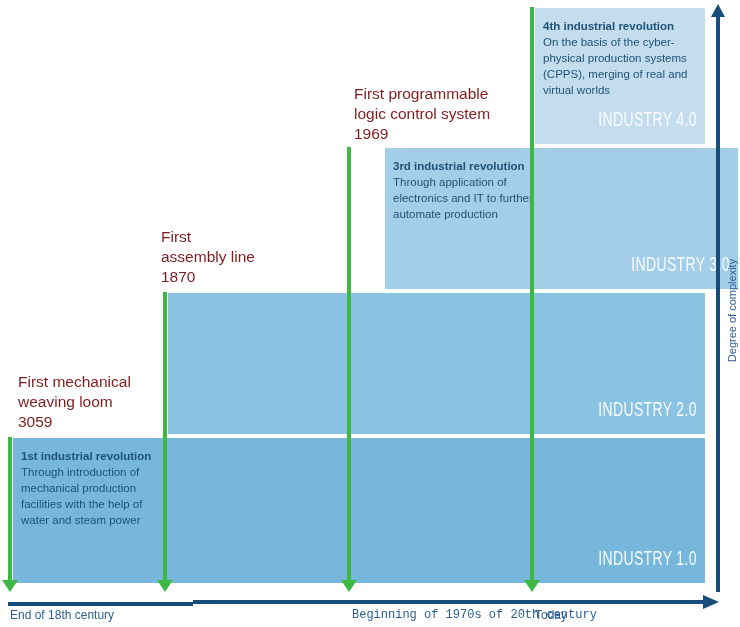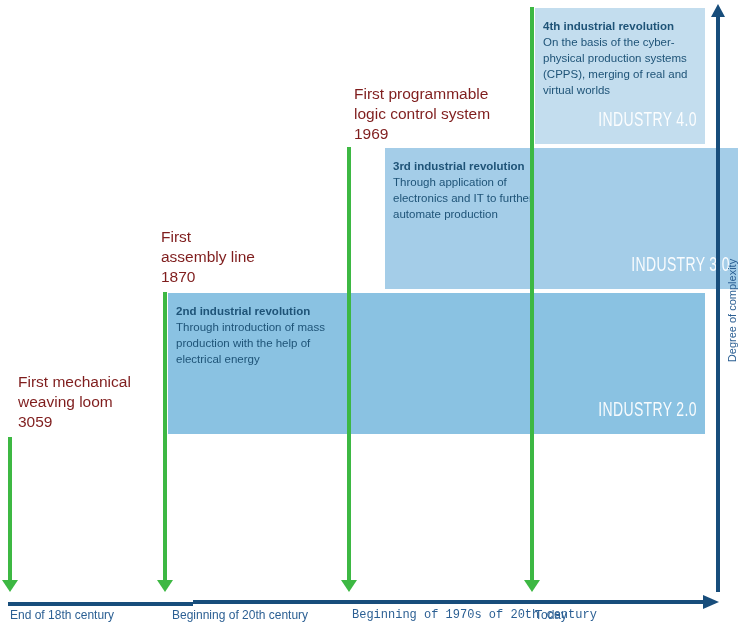--- a/index.html
+++ b/index.html
@@ -78,28 +78,32 @@
     position: absolute; left: 672px; top: 304px; width: 120px; height: 13px;
     text-align: center; font-size: 11px; color: #2b5f93;
     transform: rotate(-90deg); white-space: nowrap;
   }
 </style>
 </head>
 <body>
 
 <div id="stage">
 
+  <div class="block b1">
+    <div class="block-text">
+      <div class="block-heading">1st industrial revolution</div>
+      <div class="block-body">Through introduction of
+mechanical production
+facilities with the help of
+water and steam power</div>
+    </div>
+    <div class="watermark">INDUSTRY 1.0</div>
+  </div>
 
   <div class="block b2">
-    <div class="block-text">
-      <div class="block-heading">2nd industrial revolution</div>
-      <div class="block-body">Through introduction of mass
-production with the help of
-electrical energy</div>
-    </div>
     <div class="watermark">INDUSTRY 2.0</div>
   </div>
 
   <div class="block b3">
     <div class="block-text">
       <div class="block-heading">3rd industrial revolution</div>
       <div class="block-body">Through application of
 electronics and IT to further
 automate production</div>
     </div>
@@ -133,21 +137,20 @@
   <div class="g-arrow ga2"></div>
   <div class="g-line gl3"></div>
   <div class="g-arrow ga3"></div>
   <div class="g-line gl4"></div>
   <div class="g-arrow ga4"></div>
 
   <div class="x-line-a"></div>
   <div class="x-line-b"></div>
   <div class="x-arrow"></div>
   <div class="x-label xl1">End of 18th century</div>
-  <div class="x-label xl2">Beginning of 20th century</div>
   <div class="x-label xl3">Beginning of 1970s of 20th century</div>
   <div class="x-label xl4">Today</div>
 
   <div class="y-line"></div>
   <div class="y-arrow"></div>
   <div class="y-label">Degree of complexity</div>
 
 </div>
 
 </body></html>

